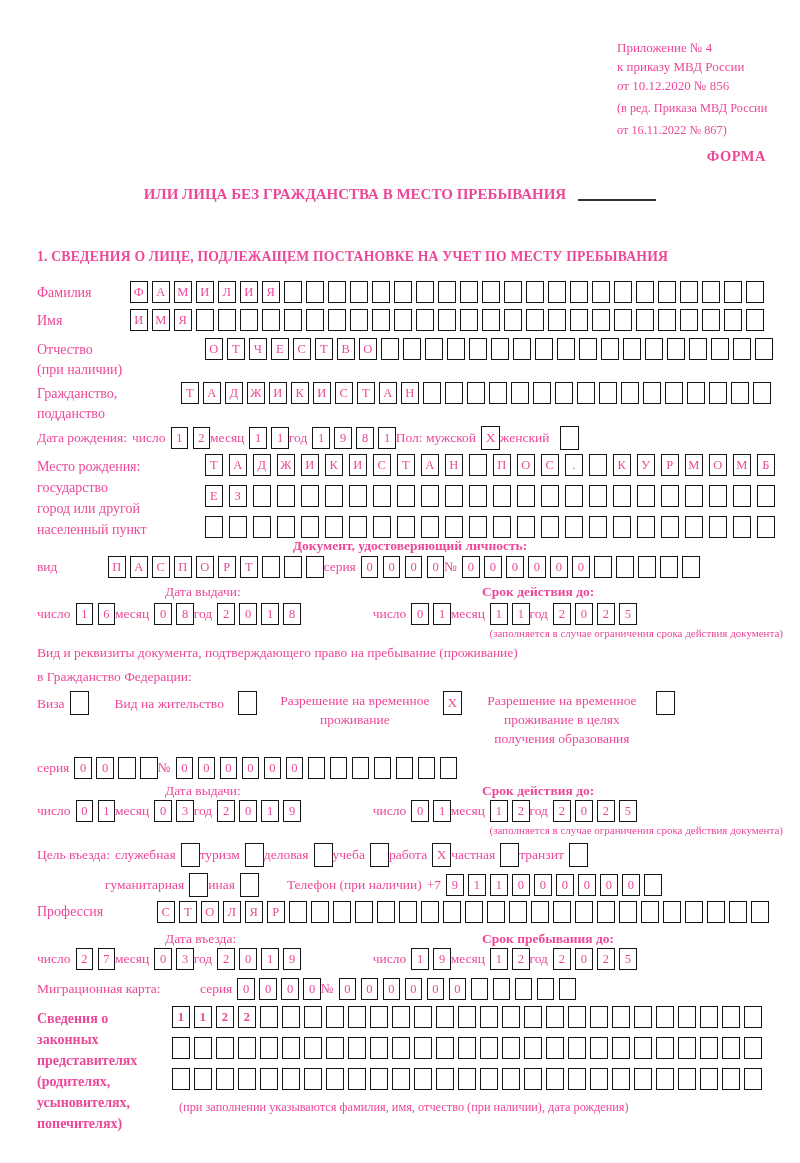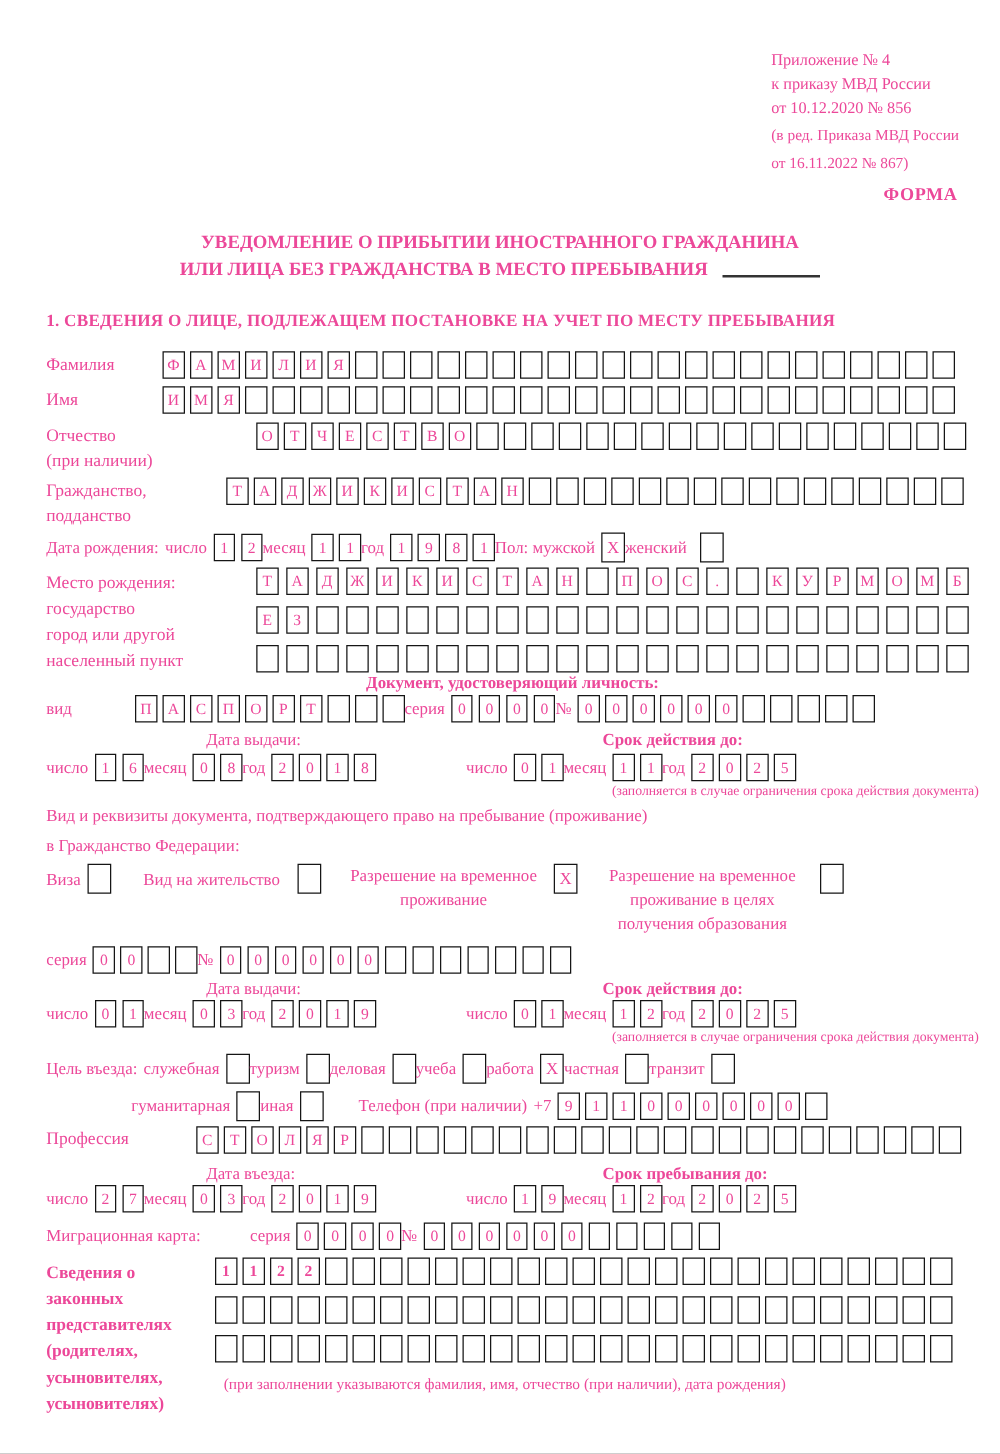--- a/index.html
+++ b/index.html
@@ -41,21 +41,20 @@
     <div>Приложение № 4</div>
     <div>к приказу МВД России</div>
     <div>от 10.12.2020 № 856</div>
     <div class="sub">(в ред. Приказа МВД России</div>
     <div class="sub">от 16.11.2022 № 867)</div>
   </div>
 
   <div class="forma">ФОРМА</div>
 
   <div class="title">
-    <div>УВЕДОМЛЕНИЕ О ПРИБЫТИИ ИНОСТРАННОГО ГРАЖДАНИНА</div>
     <div><span>ИЛИ ЛИЦА БЕЗ ГРАЖДАНСТВА В МЕСТО ПРЕБЫВАНИЯ</span><span class="blank"></span></div>
   </div>
 
   <div class="sect">1. СВЕДЕНИЯ О ЛИЦЕ, ПОДЛЕЖАЩЕМ ПОСТАНОВКЕ НА УЧЕТ ПО МЕСТУ ПРЕБЫВАНИЯ</div>
 
   <div class="content">
 
     <div class="frow mb6">
       <div class="lab w93">Фамилия</div>
       <div class="boxrow">
@@ -613,21 +612,21 @@
         </div>
     </div>
 
     <div class="frow" style="height:80px;font-weight:bold;">
       <div class="lab abs-lab" style="width:135px;line-height:21px;">
         <div>Сведения о</div>
         <div>законных</div>
         <div>представителях</div>
         <div>(родителях,</div>
         <div>усыновителях,</div>
-        <div>усыновителях)</div>
+        <div>попечителях)</div>
       </div>
       <div class="stack" style="margin-left:135px;gap:9px;">
         <div class="boxrow">
             <div class="cb">1</div>
             <div class="cb">1</div>
             <div class="cb">2</div>
             <div class="cb">2</div>
             <div class="cb"></div>
             <div class="cb"></div>
             <div class="cb"></div>

